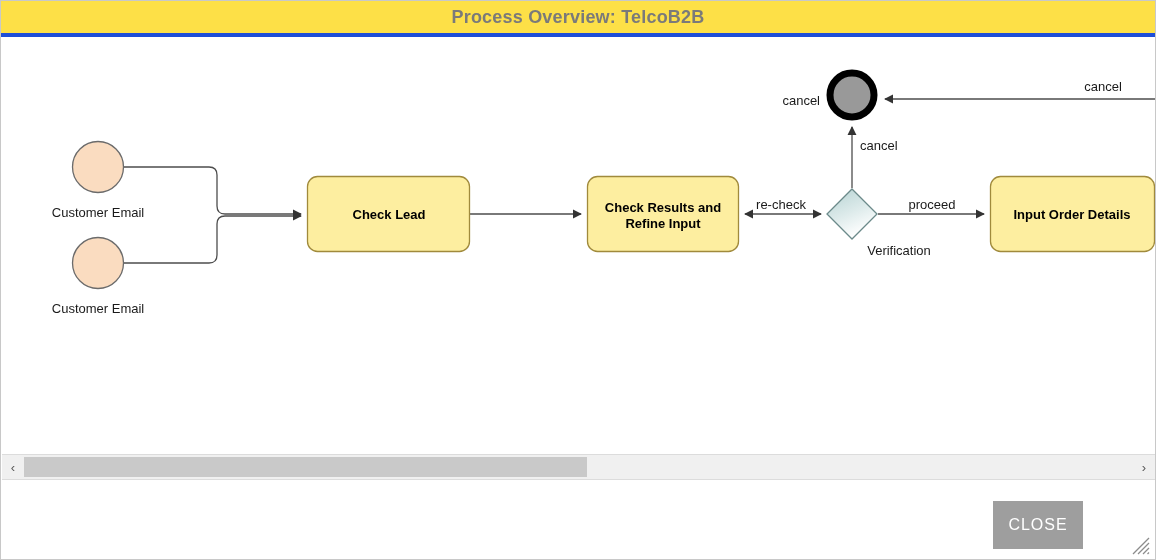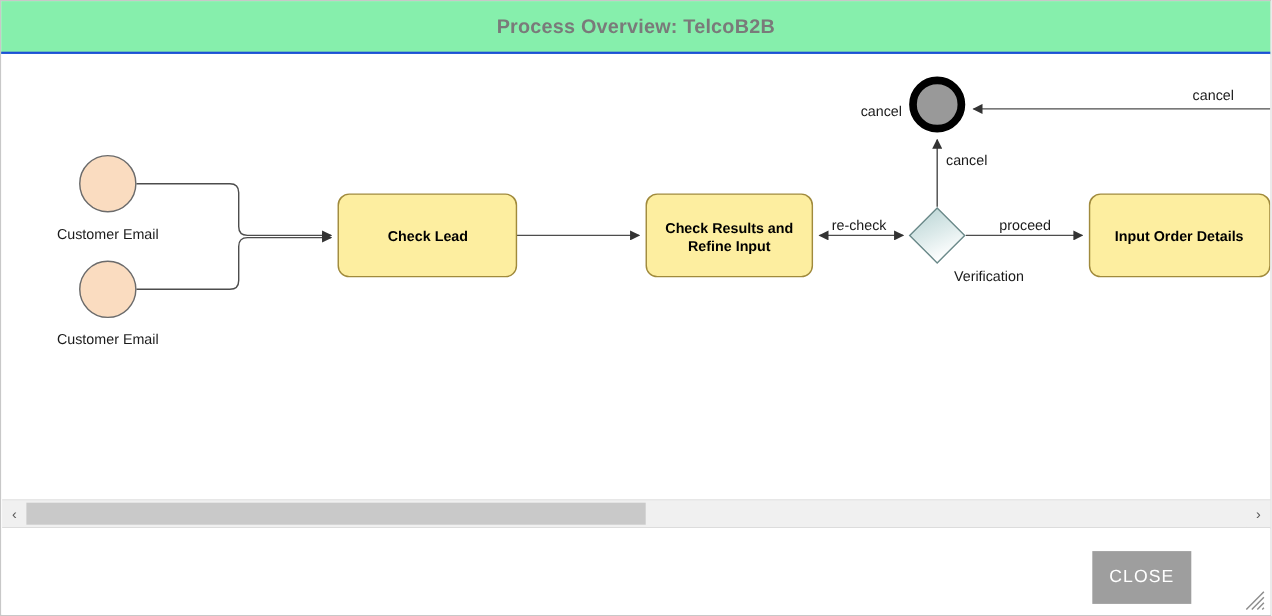--- a/index.html
+++ b/index.html
@@ -16,23 +16,23 @@
     overflow: hidden;
     background: #ffffff;
     border: 1px solid #c8c8c8;
     box-sizing: border-box;
   }
   
   .dialog-header {
     position: absolute;
     left: 0; top: 0;
     width: 100%;
-    height: 48px;
-    background: #86efac;
-    border-bottom: 2px solid #1d4ed8;
+    height: 36px;
+    background: #fde047;
+    border-bottom: 4px solid #1d4ed8;
     box-sizing: border-box;
     display: flex;
     align-items: center;
     justify-content: center;
   }
   .dialog-title {
     font-size: 18px;
     font-weight: bold;
     color: #7a7a7a;
     letter-spacing: 0.2px;

